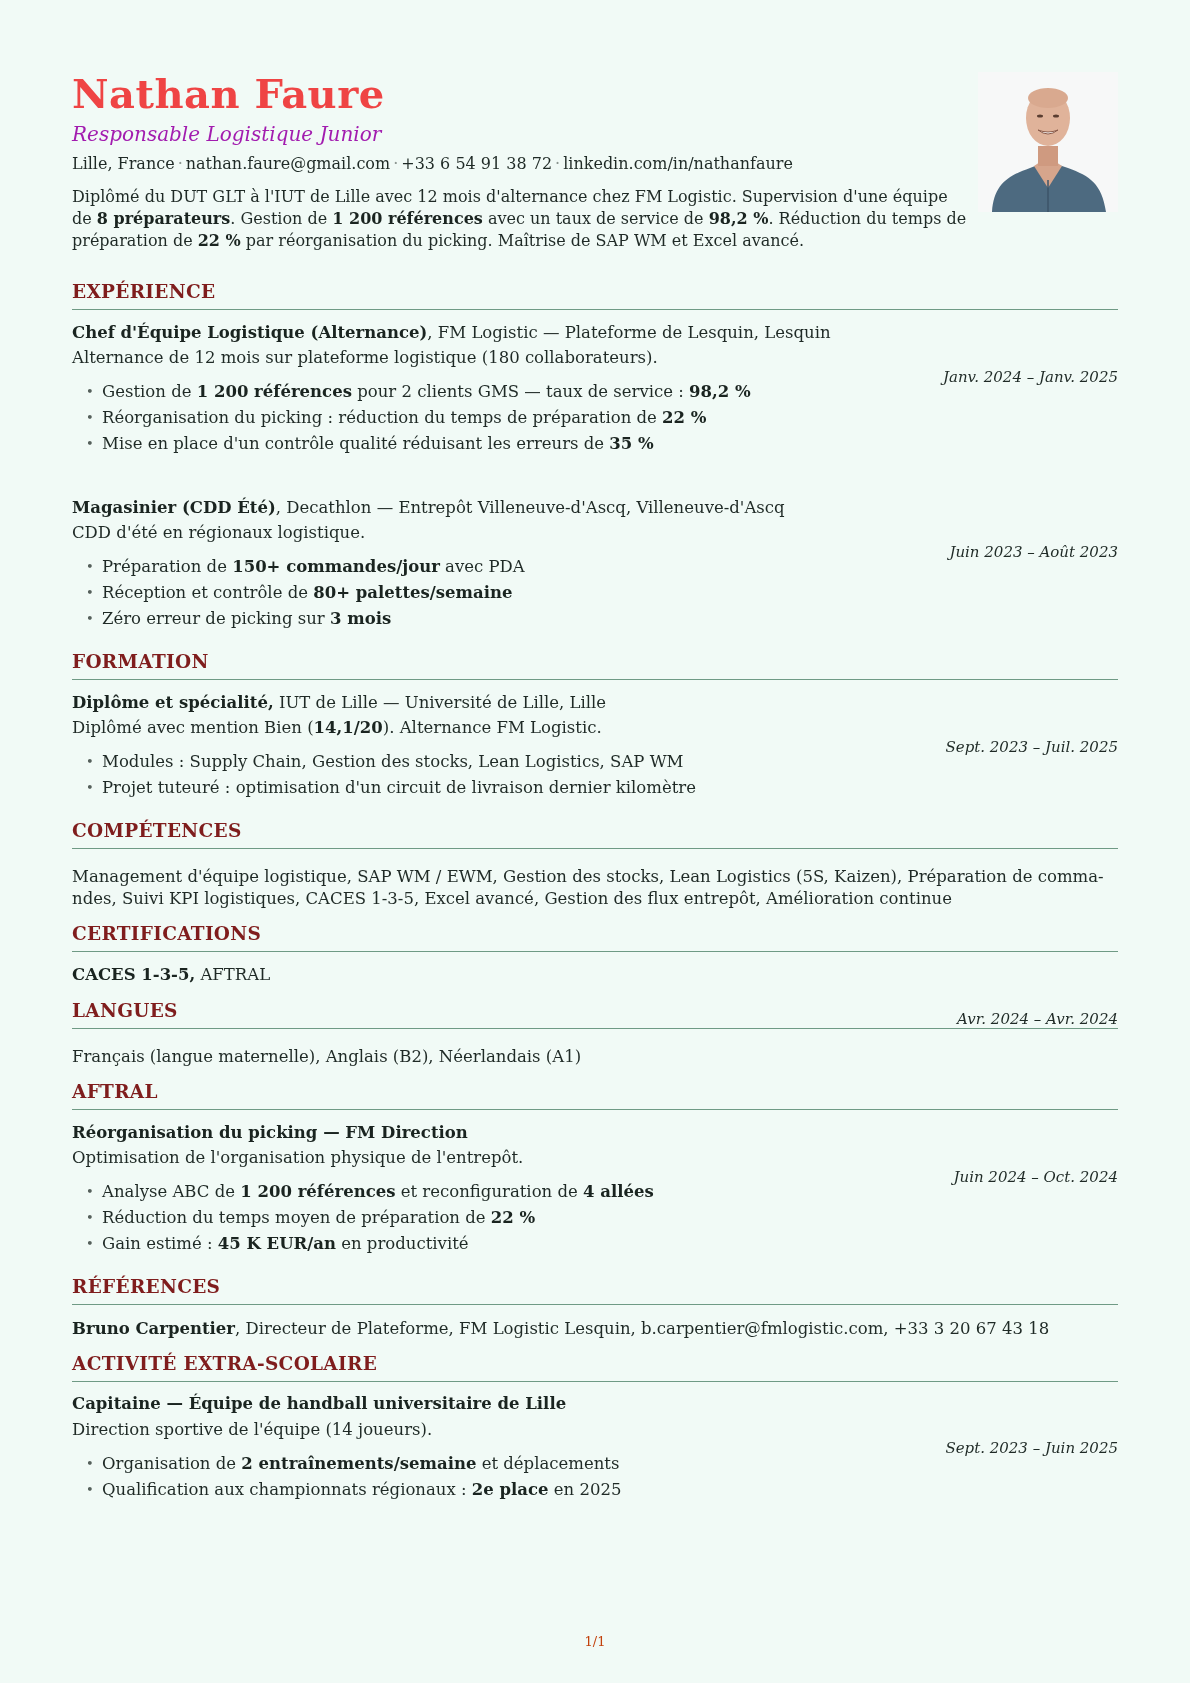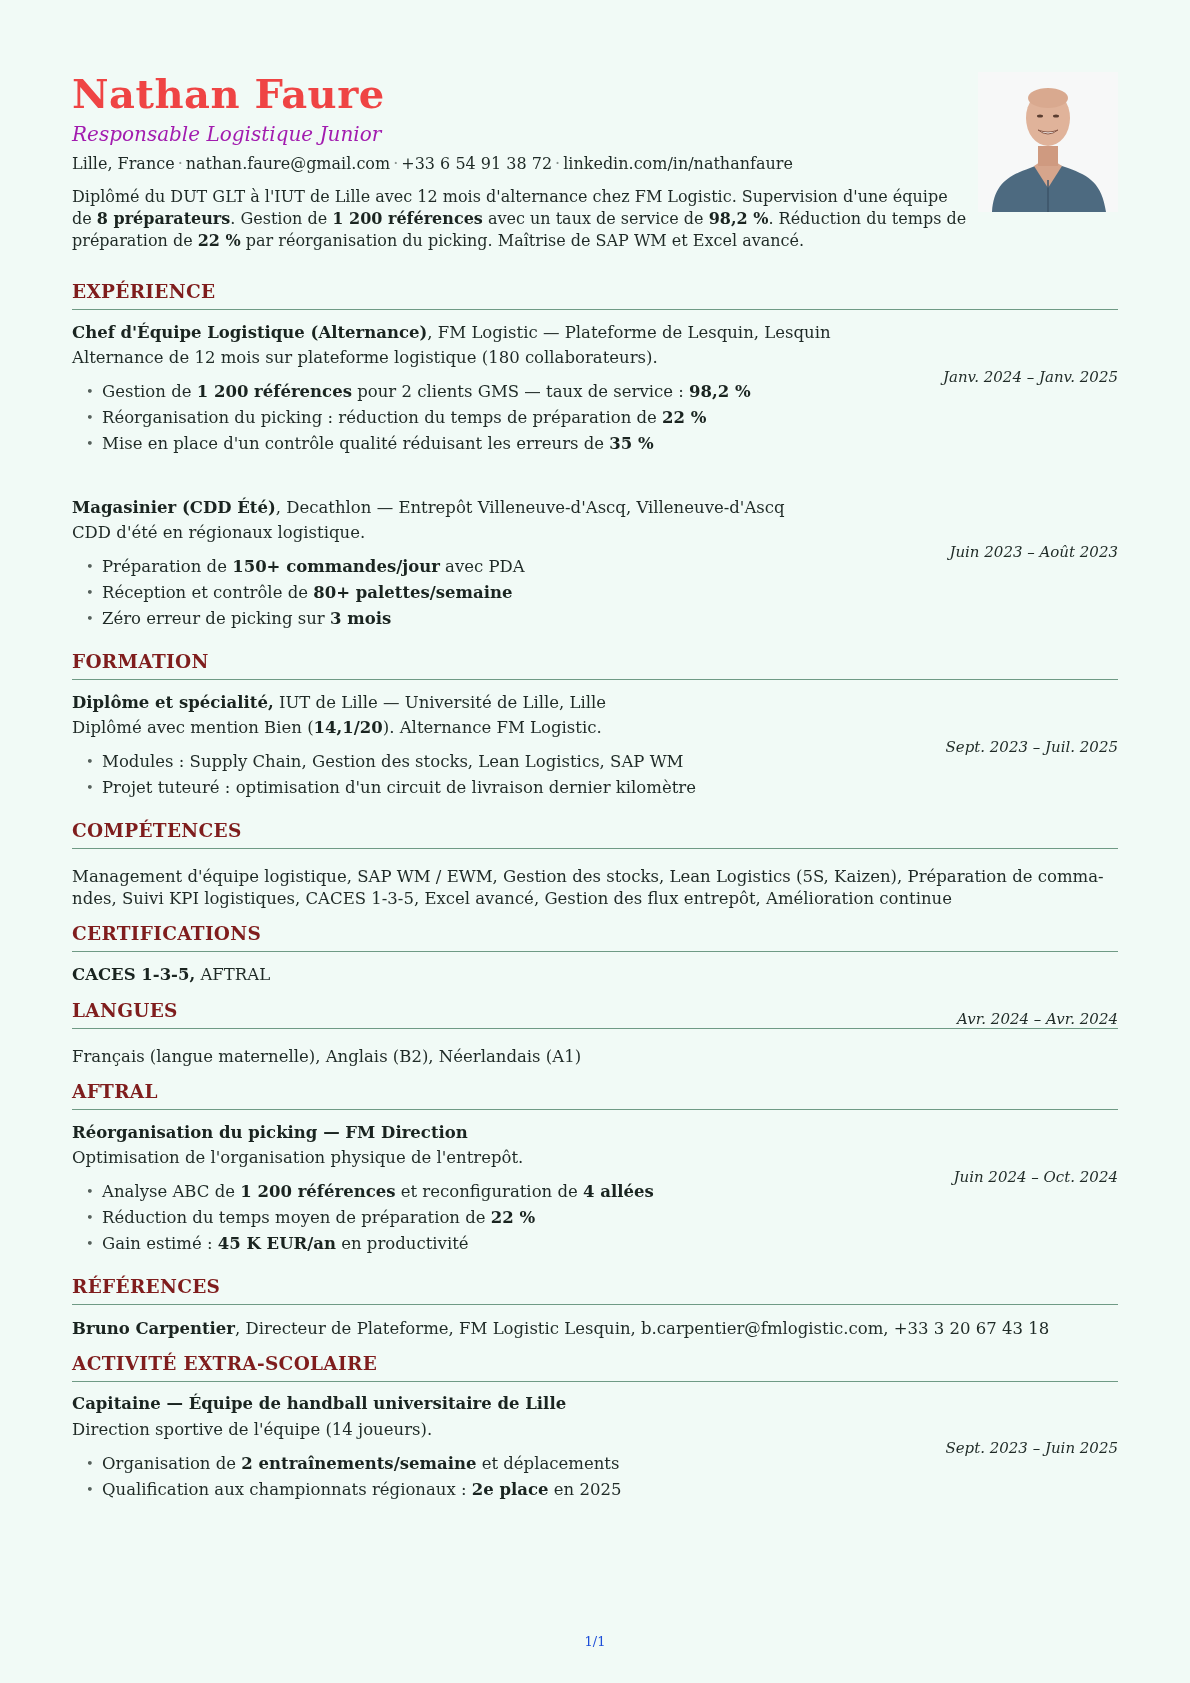--- a/index.html
+++ b/index.html
@@ -56,21 +56,21 @@
   .bullets { position: absolute; left: 0; margin: 0; padding: 0; list-style: none; }
   .bullets li {
     font-size: 16.5px; line-height: 26px; padding-left: 30px; position: relative;
     white-space: nowrap;
   }
   .bullets li::before {
     content: "\2022"; position: absolute; left: 14px; top: 0; color: #55605b; font-size: 13px;
   }
   .footer {
     position: absolute; top: 1634px; left: 0; width: 1190px; text-align: center;
-    font-size: 13px; color: #1d4ed8;
+    font-size: 13px; color: #c2410c;
   }
 </style>
 </head>
 <body>
 
 <div class="page">
 
   <h1 class="name">Nathan Faure</h1>
   <div class="role">Responsable Logistique Junior</div>
   <div class="contact">

